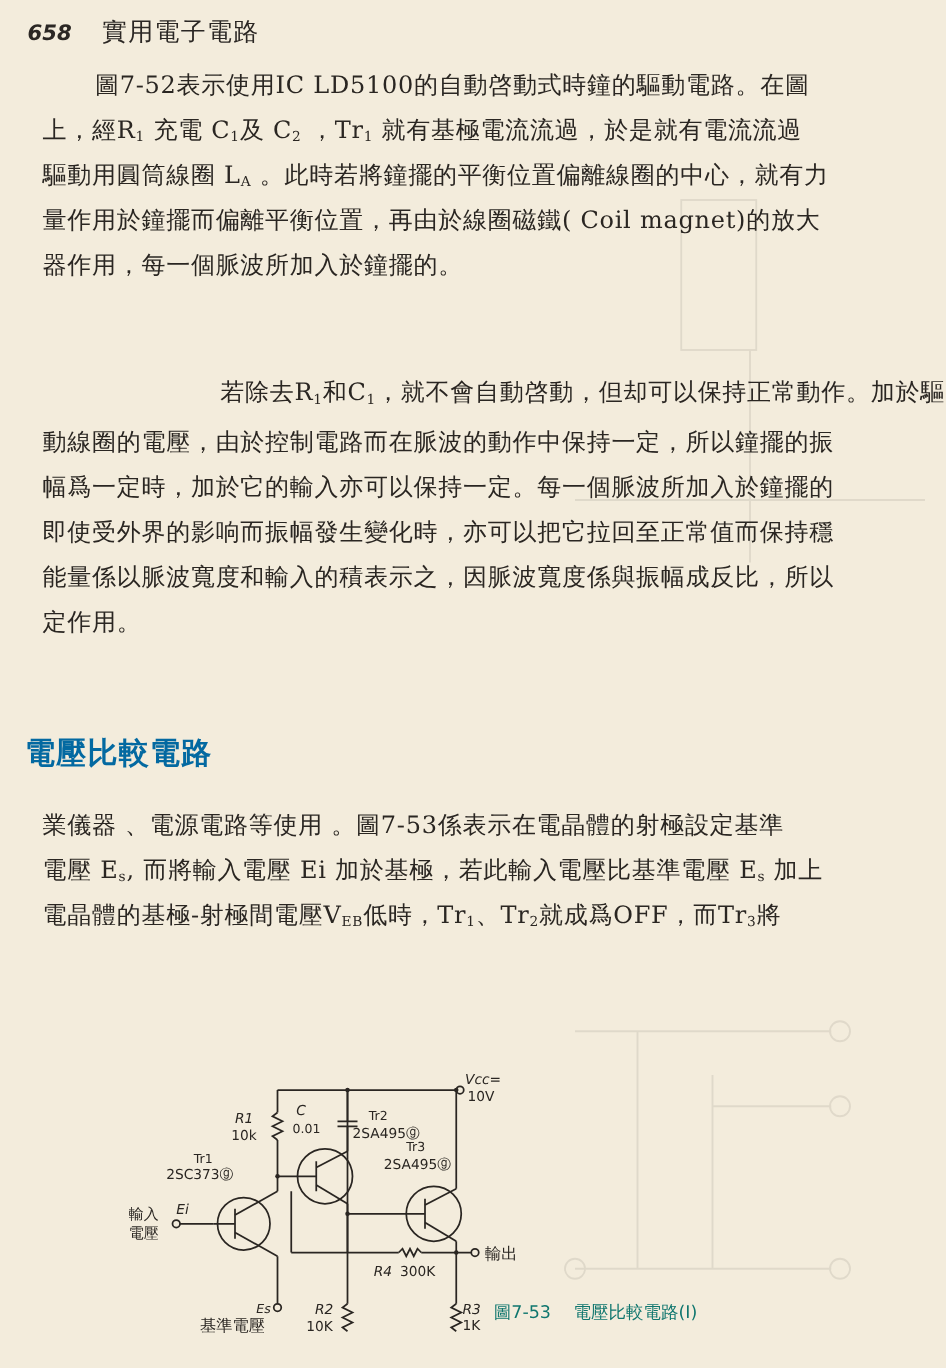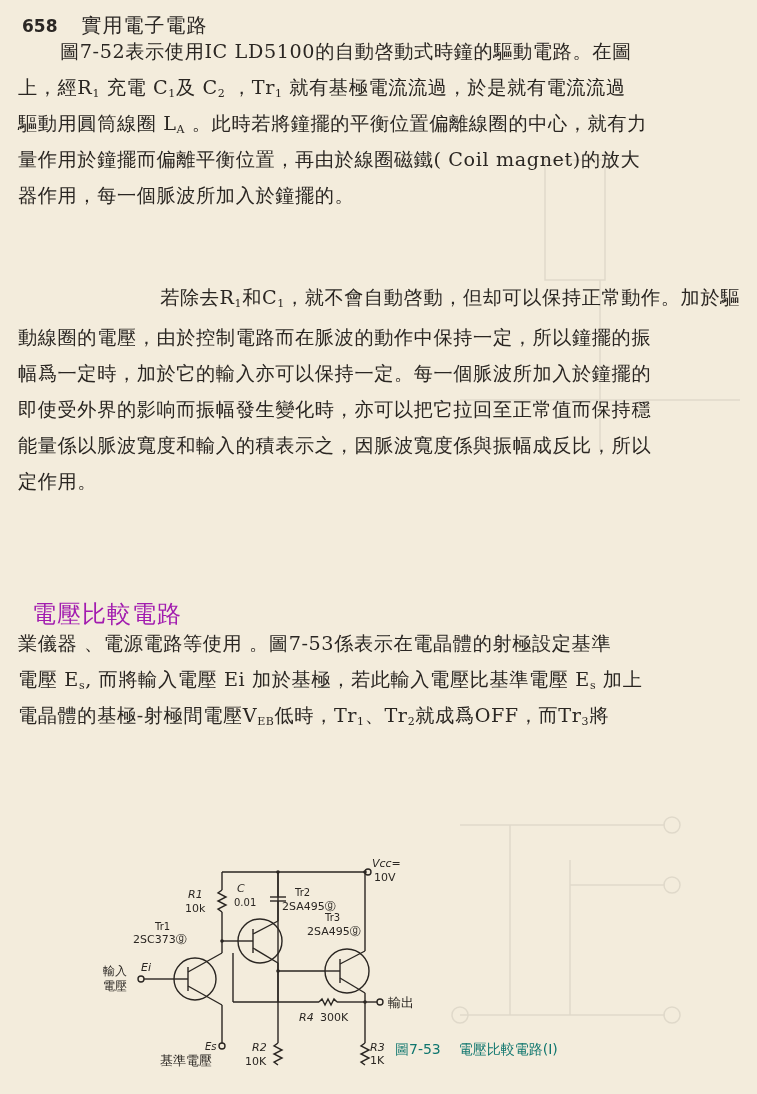--- a/index.html
+++ b/index.html
@@ -6,41 +6,41 @@
   body {
     width: 757px; height: 1094px; overflow: hidden;
     background: #f3ecdc;
     position: relative;
     font-family: "DejaVu Serif", "Liberation Serif", serif;
     color: #2a2622;
   }
   .page-header { position: absolute; top: 12px; left: 22px; display: flex; align-items: baseline; }
   .page-number {
     font-family: "DejaVu Sans", "Liberation Sans", sans-serif;
-    font-weight: bold; font-size: 17px; color: #2b2724;
+    font-weight: bold; font-style: italic; font-size: 17px; color: #2b2724;
   }
   .running-title {
     margin-left: 24px; font-family: "DejaVu Sans", "Liberation Sans", sans-serif;
     font-size: 20px; letter-spacing: 1px; color: #2b2724;
   }
   .para {
     position: absolute; left: 18px; width: 722px;
-    font-size: 19.2px; letter-spacing: 0.6px; margin: 0;
+    font-size: 19.2px; letter-spacing: 0.6px; margin: 16px;
   }
   .para .line { display: block; white-space: nowrap; height: 36px; line-height: 36px; }
   .p1 { top: 34px; }
   .p2 { top: 280px; }
   .p2 .line.first { height: 40px; text-align: right; }
   .p3 { top: 626px; }
   .indent { padding-left: 42px; }
   sub { font-size: 11px; vertical-align: -3px; }
   .section-heading {
-    position: absolute; left: 16px; top: 582px; margin: 16px;
+    position: absolute; left: 16px; top: 582px; margin: 4px;
     font-family: "DejaVu Sans", "Liberation Sans", sans-serif;
-    font-weight: normal; font-size: 24px; letter-spacing: 1px; color: #a21caf;
+    font-weight: bold; font-size: 24px; letter-spacing: 1px; color: #0369a1;
   }
   .ghost { position: absolute; opacity: 0.14; pointer-events: none; }
   .schematic { position: absolute; left: 55px; top: 855px; width: 340px; height: 215px; margin-left: 40px; }
   .schematic svg { width: 340px; height: 215px; }
   .schematic text { font-family: "DejaVu Sans", "Liberation Sans", sans-serif; fill: #2a2622; }
   .figure-caption {
     position: absolute; left: 395px; top: 1041px;
     font-family: "DejaVu Sans", "Liberation Sans", sans-serif; font-size: 14px; color: #0f766e;
   }
   .figure-caption .num { margin-right: 18px; }

